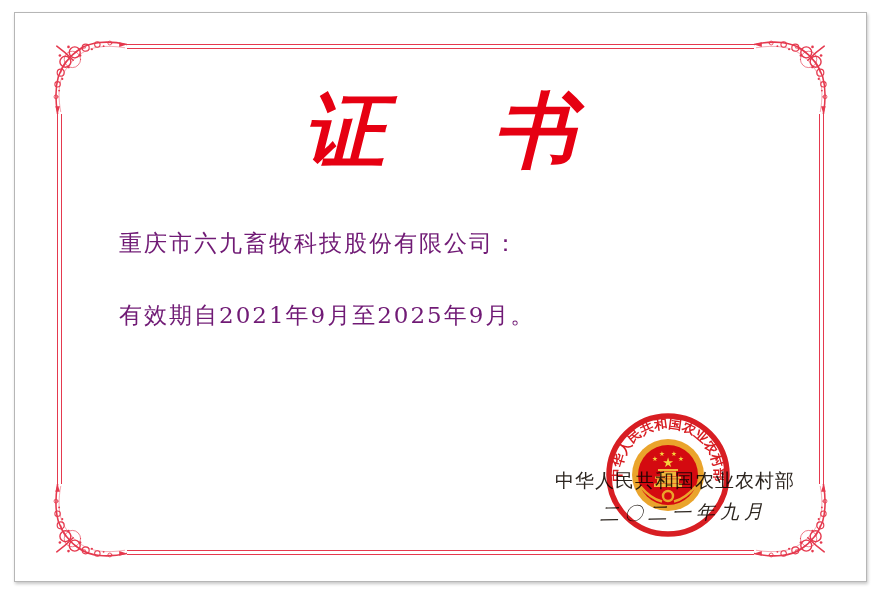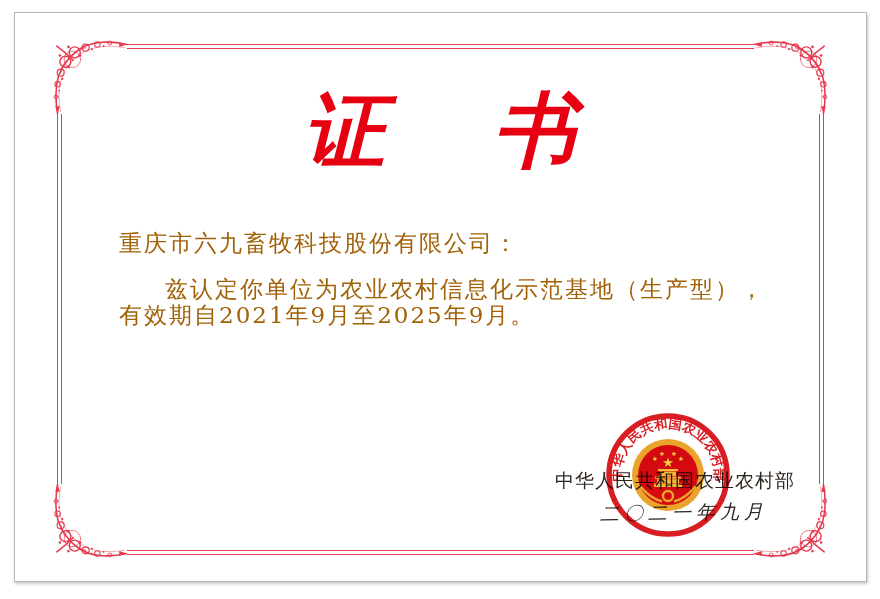--- a/index.html
+++ b/index.html
@@ -24,21 +24,21 @@
   .corner-br{left:739px;top:471px;transform:scale(-1,-1);}
   
   .title{
     position:absolute;left:288px;top:74px;width:272px;height:100px;
     display:flex;justify-content:space-between;align-items:flex-start;
     font-size:82px;line-height:1.05;font-weight:bold;color:#e60012;
     font-style:italic;
   }
   
   .bodytext{
-    position:absolute;color:#a16207;font-size:23px;letter-spacing:2px;
+    position:absolute;color:#701a75;font-size:23px;letter-spacing:2px;
     white-space:nowrap;
   }
   .recipient{left:104px;top:215px;}
   .body-line1{left:150px;top:261px;}
   .body-line2{left:104px;top:287px;}
   .issuer{left:540px;top:455px;font-size:19px;letter-spacing:1px;color:#2d2620;}
   .date{
     left:585px;top:487px;font-size:19px;letter-spacing:5px;color:#2d2620;
     font-style:italic;transform:rotate(-1deg);
   }
@@ -106,21 +106,20 @@
     <svg class="corner corner-br">
         <use href="#corner-flourish"></use>
       </svg>
 
     <div class="title">
       <span>证</span>
       <span>书</span>
     </div>
 
     <div class="bodytext recipient">重庆市六九畜牧科技股份有限公司：</div>
-    <div class="bodytext body-line1">兹认定你单位为农业农村信息化示范基地（生产型），</div>
     <div class="bodytext body-line2">有效期自2021年9月至2025年9月。</div>
 
     <div class="bodytext issuer">中华人民共和国农业农村部</div>
     <div class="bodytext date">二〇二一年九月</div>
 
     <svg class="seal" viewBox="0 0 126 126">
 
       <circle cx="63" cy="63" r="59" fill="none" stroke="#d81e23" stroke-width="5.5"></circle>
 
       <g>

